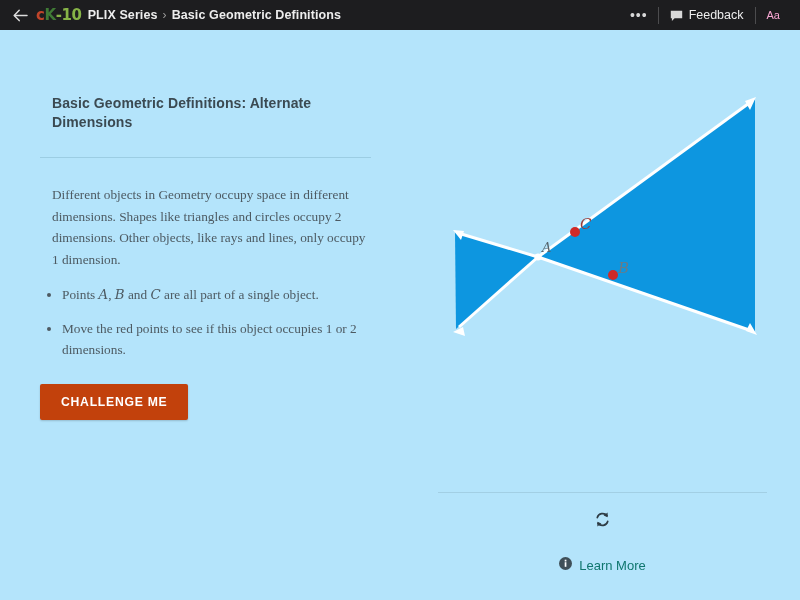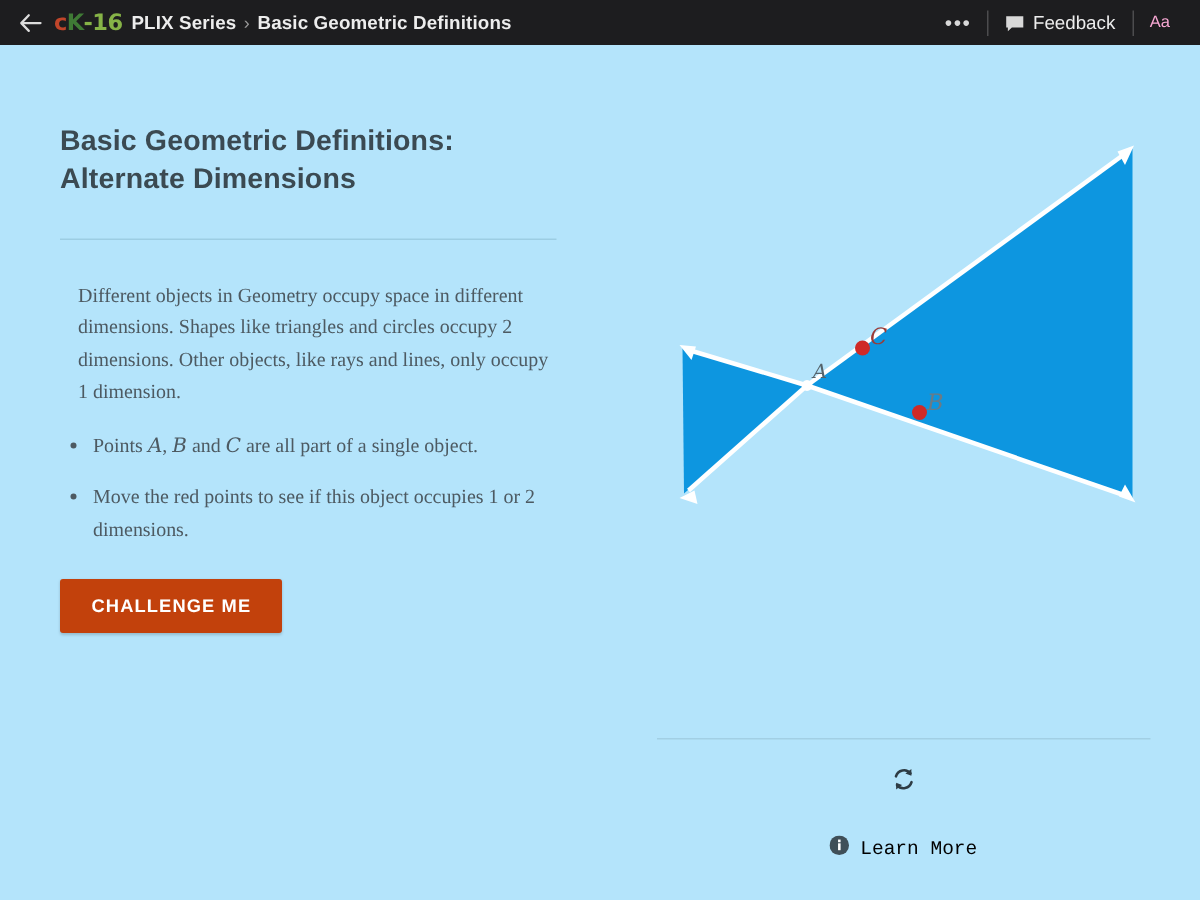--- a/index.html
+++ b/index.html
@@ -112,26 +112,26 @@
   }
 
   
   .left-col {
     position: absolute;
     left: 40px;
     top: 52px;
     width: 340px;
   }
   .lesson-title {
-    font-size: 19px;
+    font-size: 14px;
     font-weight: bold;
     color: #3b4a52;
     line-height: 1.33;
     letter-spacing: 0.1px;
-    margin: 0;
+    margin: 12px;
   }
   .title-rule {
     margin-top: 26px;
     height: 1px;
     background: #9ccde3;
     width: 331px;
   }
   .body-text {
     margin-top: 26px;
     font-size: 13.3px;
@@ -212,41 +212,41 @@
   .learn-wrap {
     margin-top: 25px;
     display: flex;
     justify-content: center;
   }
   .learn-more {
     display: flex;
     align-items: center;
     gap: 7px;
     font-size: 13px;
-    color: #000000;
-    cursor: pointer;
-    font-family: Liberation Mono, monospace;
+    color: #0f766e;
+    cursor: pointer;
+    font-family: Liberation Sans, sans-serif;
   }
 </style>
 </head>
 <body>
 
 <div class="topbar">
 
   <div class="back-arrow">
     <svg width="15" height="13" viewBox="0 0 15 13" aria-hidden="true">
       <path d="M6.2 1.2 L1.2 6.4 L6.2 11.6" fill="none" stroke="#dcdcdc" stroke-width="1.5" stroke-linecap="round" stroke-linejoin="round"></path>
       <path d="M1.6 6.4 L14 6.4" fill="none" stroke="#dcdcdc" stroke-width="1.5" stroke-linecap="round"></path>
     </svg>
   </div>
 
   <div class="logo">
     <span class="c">c</span>
       <span class="k">K</span>
-      <span class="n">-16</span>
+      <span class="n">-10</span>
   </div>
 
   <div class="crumbs">
     <span class="crumb-link">PLIX Series</span>
     <span class="crumb-sep">›</span>
     <span>Basic Geometric Definitions</span>
   </div>
 
   <div class="topbar-right">
     <span class="dots">•••</span>

